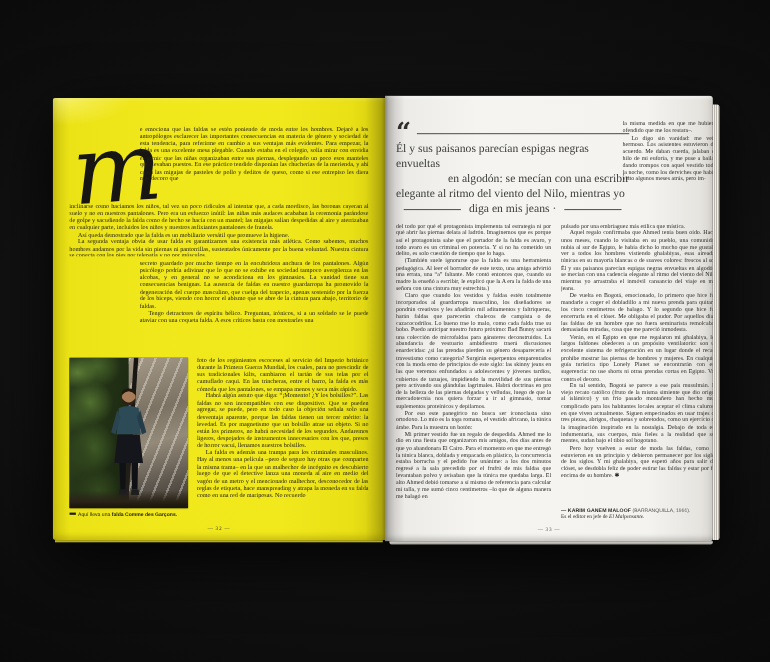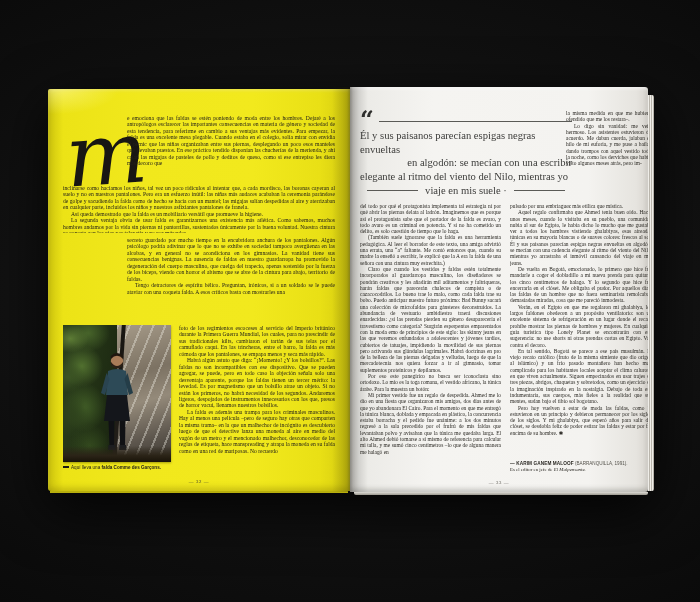--- a/index.html
+++ b/index.html
@@ -185,21 +185,21 @@
           <span class="quote-icon">“</span>
           <span class="q-rule"></span>
         </div>
         <div class="quote-lines">
             <div>Él y sus paisanos parecían espigas negras envueltas</div>
             <div>en algodón: se mecían con una escribir</div>
             <div>elegante al ritmo del viento del Nilo, mientras yo</div>
           </div>
         <div class="quote-last">
           <span class="q-rule" style="max-width:62px"></span>
-          <span>viaje en mis suele ·</span>
+          <span>diga en mis jeans ·</span>
           <span class="q-rule"></span>
         </div>
       </div>
 
       <div class="bodytext rp-text col-narrow">
           <p>la misma medida en que me hubiera ofendido que me los restara–.</p>
           <p>Lo digo sin vanidad: me veía hermoso. Los asistentes estuvieron de acuerdo. Me daban cuerda, jalaban el hilo de mi euforia, y me puse a bailar dando trompos con aquel vestido toda la noche, como los derviches que había visto algunos meses atrás, pero im-</p>
         </div>
       <div class="bodytext rp-text col-left">
           <p>del todo por qué el protagonista implementa tal estrategia ni por qué abrir las piernas delata al ladrón. Imaginemos que es porque así el protagonista sabe que el portador de la falda es avaro, y todo avaro es un criminal en potencia. Y si no ha cometido un delito, es solo cuestión de tiempo que lo haga.</p>

